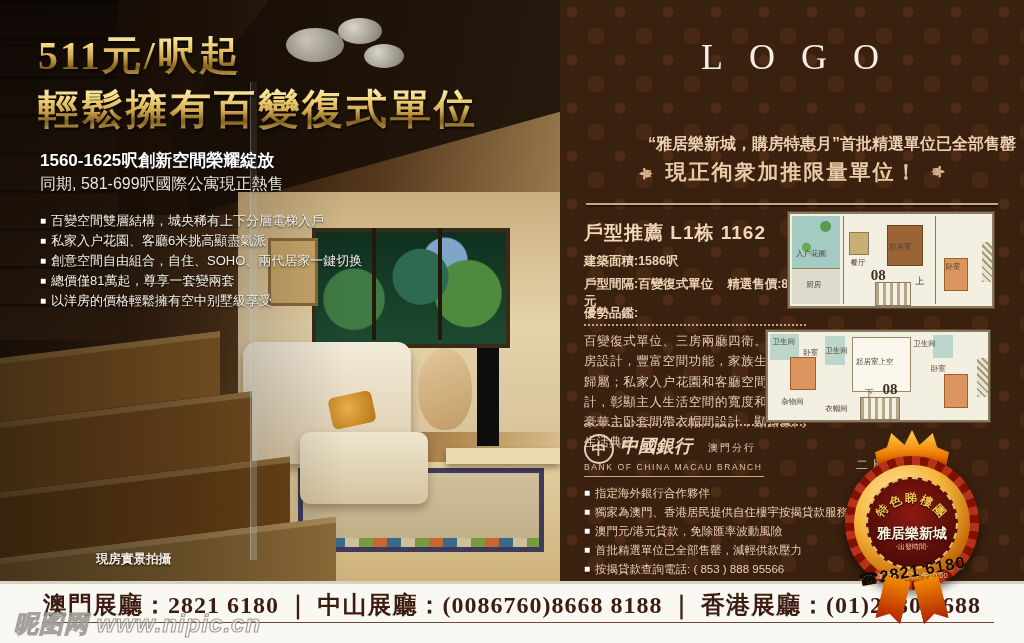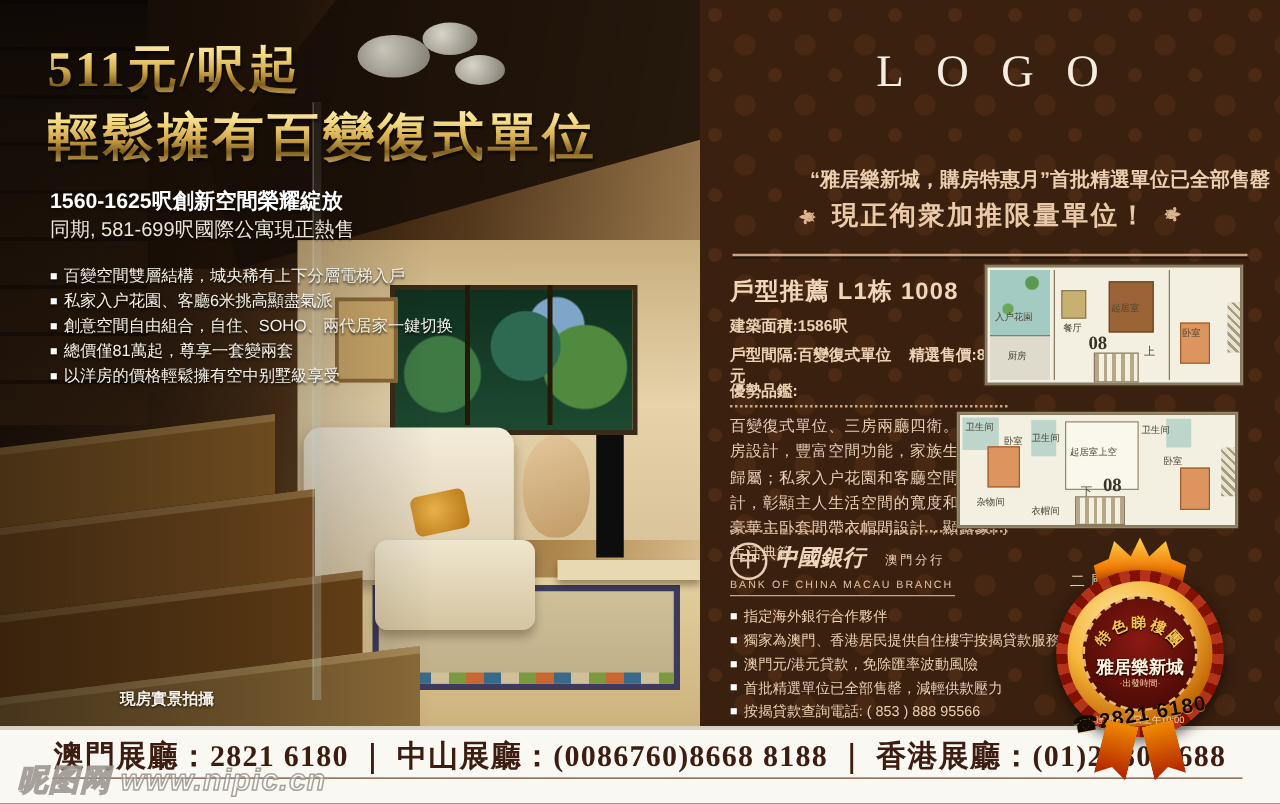--- a/index.html
+++ b/index.html
@@ -226,21 +226,21 @@
 
   <div class="panel">
     <div class="logo" style="letter-spacing:26px;">LOGO</div>
 
     <div class="promo1">“雅居樂新城，購房特惠月”首批精選單位已全部售罄</div>
     <div class="promo2">
       <span class="orn orn-l">⚜</span><span>現正徇衆加推限量單位！</span><span class="orn orn-r">⚜</span>
     </div>
     <div class="divider"></div>
 
-    <div class="unit-heading">戶型推薦  L1栋  1008</div>
+    <div class="unit-heading">戶型推薦  L1栋  1162</div>
     <div class="unit-area">建築面積:1586呎</div>
     <div class="unit-row">
       <span>戶型間隔:百變復式單位</span><span class="unit-price">精選售價:81萬元</span>
     </div>
     <div class="adv-label">優勢品鑑:</div>
     <div class="dots-a"></div>
     <div class="unit-desc">百變復式單位、三房兩廳四衛。闊綽三房設計，豐富空間功能，家族生活顯赫歸屬；私家入户花園和客廳空間挑高設計，彰顯主人生活空間的寬度和高度；豪華主卧套間帶衣帽間設計，顯露豪門生活典範。</div>
     <div class="dots-b"></div>
 
     <div class="bank">

